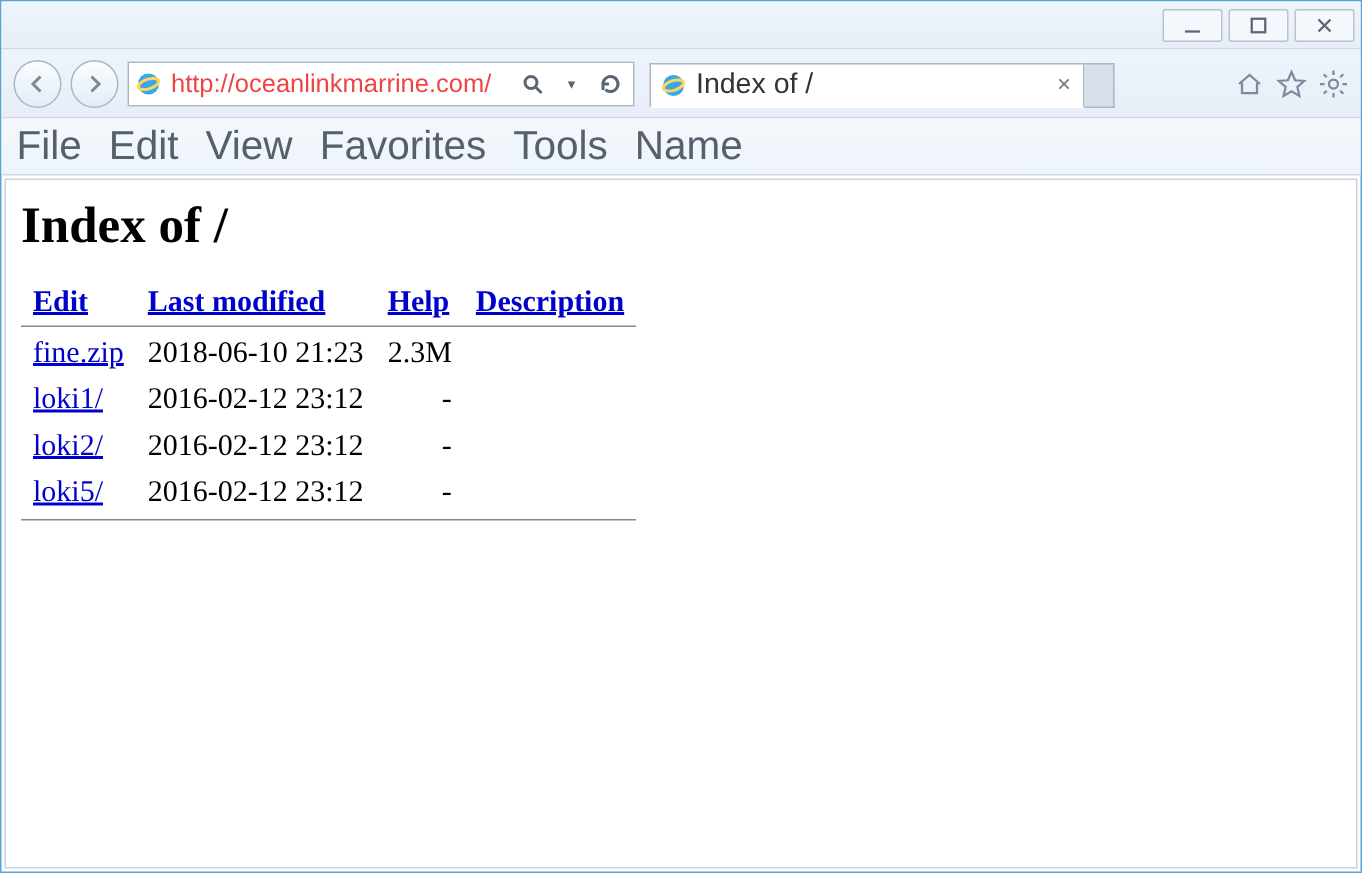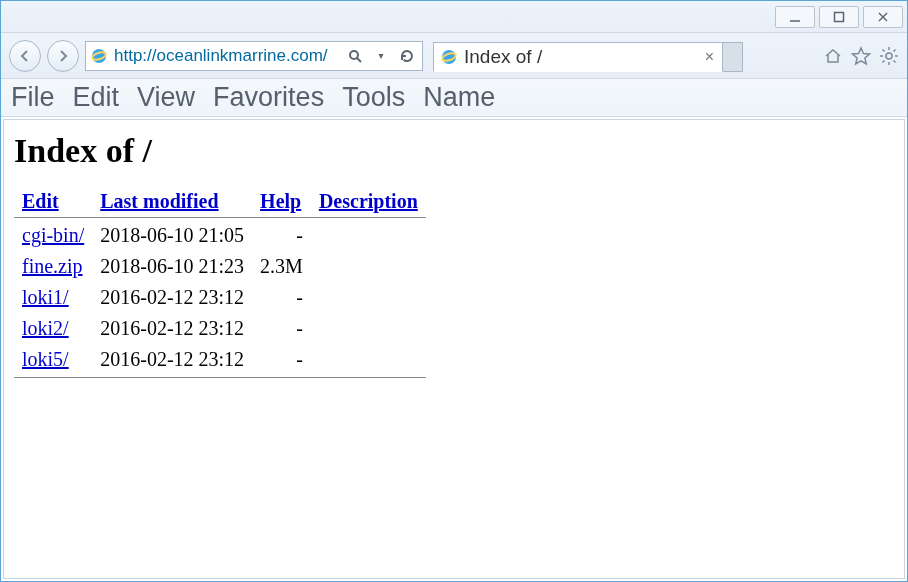--- a/index.html
+++ b/index.html
@@ -68,21 +68,21 @@
     padding:0 4px;
     gap:4px;
   }
   .ie-icon {
     width:18px;height:18px;display:inline-flex;align-items:center;justify-content:center;
   }
   .ie-icon svg{width:18px;height:18px;}
   .urltext {
     flex:1;
     font-size:17px;
-    color:#0369a1;
+    color:#ef4444;
     border:none;outline:none;background:transparent;
     font-family:inherit;
   }
   .urlbtn {
     width:22px;height:22px;display:flex;align-items:center;justify-content:center;cursor:pointer;color:#5a6675;
   }
   .urlbtn.search svg{width:14px;height:14px;stroke:#5a6675;fill:none;stroke-width:2;}
   .urlbtn.caret{font-size:10px;color:#5a6675;}
   .urlbtn.refresh svg{width:16px;height:16px;stroke:#5a6675;fill:none;stroke-width:2;}
   .tabbar {
@@ -279,26 +279,20 @@
         <th><a>Help</a></th>
         <th><a>Description</a></th>
       </tr>
       <tr class="hr">
             <td colspan="4">
               <hr>
             </td>
           </tr>
 
       <tr>
-        <td><a>cgi-bin/</a></td>
-        <td>2018-06-10 21:05</td>
-        <td class="size">-</td>
-        <td></td>
-      </tr>
-      <tr>
         <td><a>fine.zip</a></td>
         <td>2018-06-10 21:23</td>
         <td class="size">2.3M</td>
         <td></td>
       </tr>
       <tr>
         <td><a>loki1/</a></td>
         <td>2016-02-12 23:12</td>
         <td class="size">-</td>
         <td></td>

